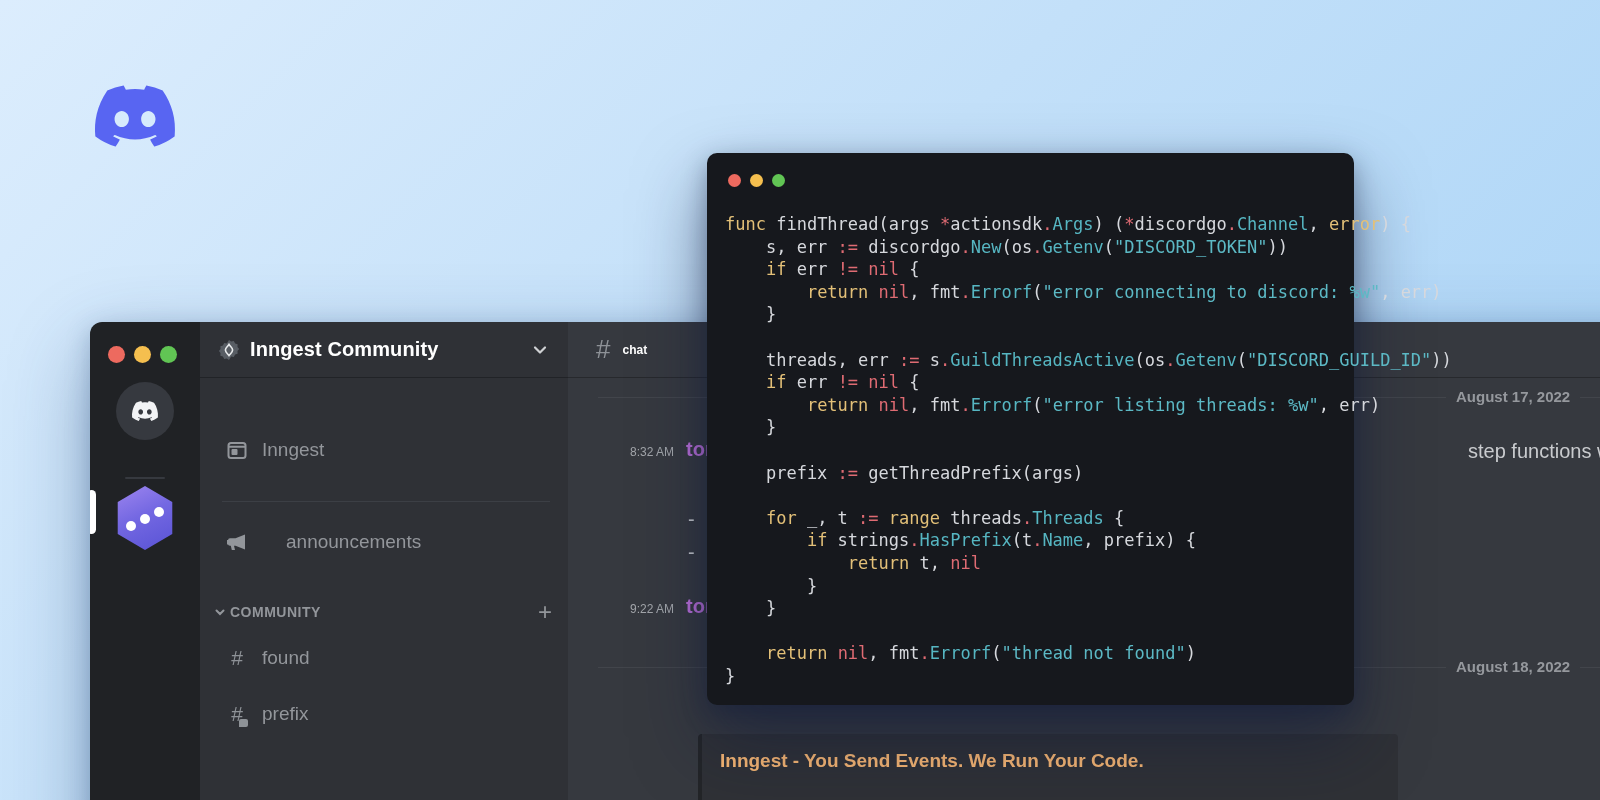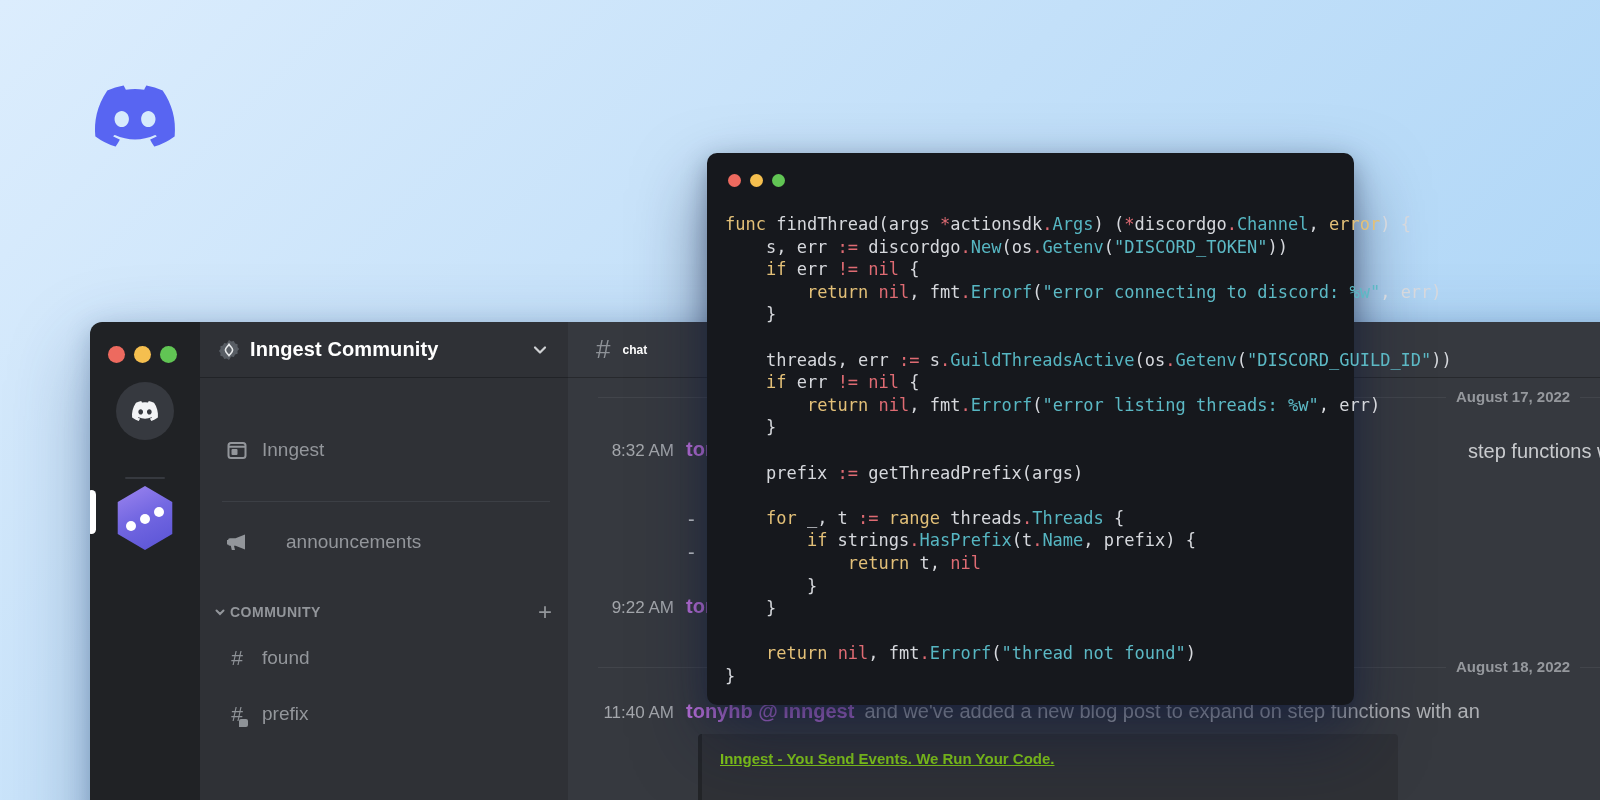--- a/index.html
+++ b/index.html
@@ -63,30 +63,30 @@
   .chat-hash { color:#8e9297; font-size:26px; font-weight:500; }
   .chat-name { color:#ffffff; font-size:12px; font-weight:700; }
   .msgs { position:absolute; left:0; right:0; top:56px; bottom:0; }
 
   .date-divider-line { position:absolute; left:30px; right:40px; height:1px; background:#42454b; }
   .date-label { position:absolute; left:878px; padding:0 10px; background:#36393f;
     color:#95989d; font-size:15px; font-weight:600; height:20px; line-height:20px; }
 
   .msg { position:absolute; left:0; display:flex; align-items:baseline; white-space:nowrap; }
   .msg .ts { width:86px; margin-left:20px; flex:0 0 auto; text-align:right;
-    color:#a3a6ab; font-size:17px; }
+    color:#a3a6ab; font-size:12px; }
   .msg .author { margin-left:12px; color:#bd71dd; font-size:20px; font-weight:700; }
   .msg .mtext { margin-left:10px; color:#aeb0b4; font-size:20px; }
   .frag { position:absolute; color:#c9cbce; font-size:20px; white-space:nowrap; }
   .bullet { position:absolute; left:120px; color:#c9cbce; font-size:20px; }
 
   .embed { position:absolute; left:130px; top:356px; width:700px; height:120px;
     background:#2f3136; border-left:4px solid #232528; border-radius:4px; box-sizing:border-box;
     padding:16px 18px; }
-  .embed-title { color:#84cc16; font-size:15px; font-weight:700;text-decoration:underline; }
+  .embed-title { color:#fdba74; font-size:19px; font-weight:700; }
 
   
   .cwin { position:absolute; left:707px; top:153px; width:647px; height:552px; z-index:5;
     background:#16181d; border-radius:10px;
     box-shadow:0 34px 70px rgba(15,25,60,.5), 0 8px 24px rgba(15,25,60,.35); }
   .cwin .lights { left:21px; top:21px; }
   .cwin .light { width:13px; height:13px; }
   #code { position:absolute; left:18px; top:60px; margin:0;
     font-family:"DejaVu Sans Mono", monospace; font-size:17px; line-height:22.6px; }
   .cl { white-space:pre; }
@@ -209,25 +209,20 @@
         <span class="bullet" style="top:163px">-</span>
 
         <div class="msg" style="top:217px">
           <span class="ts">9:22 AM</span>
           <span class="author">tonyhb</span>
         </div>
 
         <div class="date-divider-line" style="top:289px"></div>
         <div class="date-label" style="top:279px">August 18, 2022</div>
 
-        <div class="msg" style="top:322px">
-          <span class="ts">11:40 AM</span>
-          <span class="author">tonyhb @ inngest</span>
-          <span class="mtext">and we've added a new blog post to expand on step functions with an</span>
-        </div>
 
         <div class="embed">
           <div class="embed-title">Inngest - You Send Events. We Run Your Code.</div>
         </div>
 
       </div>
     </div>
   </div>
 
   <div class="cwin">

